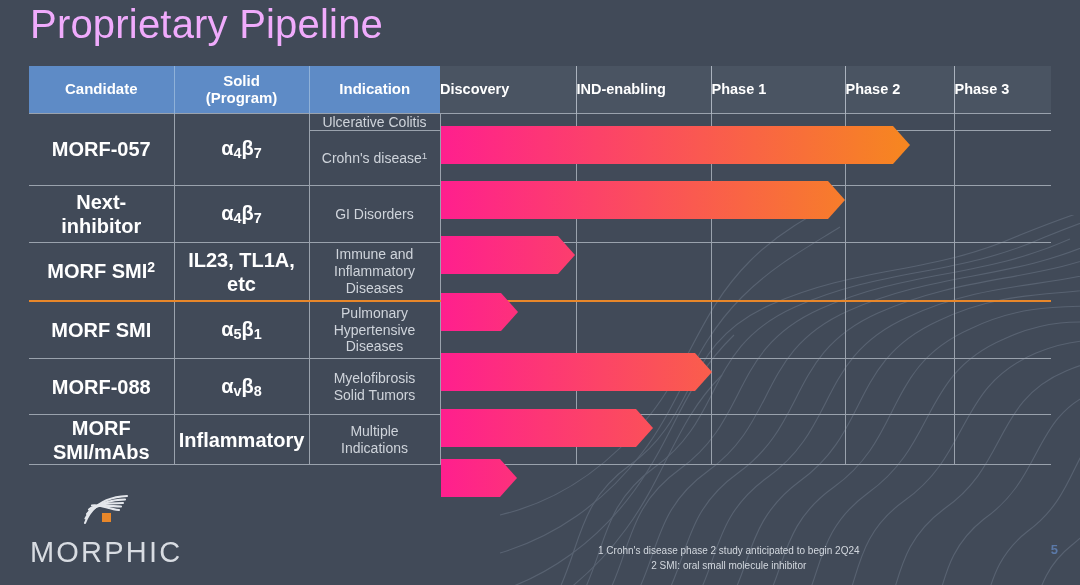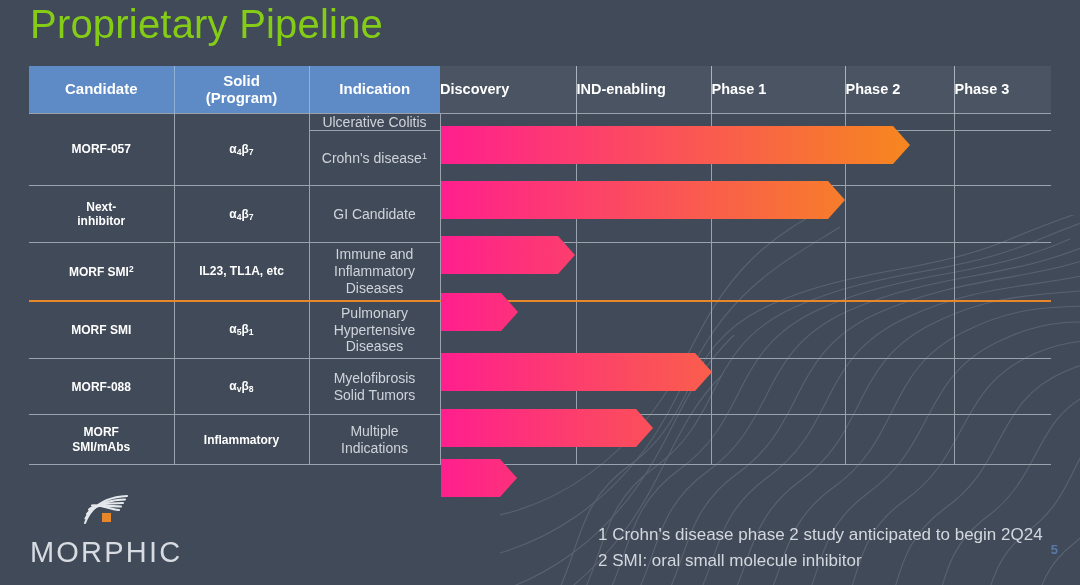--- a/index.html
+++ b/index.html
@@ -28,21 +28,21 @@
   }
   .topo svg { width: 100%; height: 100%; display: block; }
 
   
   .title {
     position: absolute;
     left: 30px; top: 2px;
     font-size: 40px;
     font-weight: 300;
     letter-spacing: .2px;
-    color: #84cc16;
+    color: #f0abfc;
     white-space: nowrap;
   }
 
   
   .table {
     position: absolute;
     left: 29px; top: 66px;
     width: 1022px;
     border-collapse: collapse;
     table-layout: fixed;
@@ -73,21 +73,21 @@
   }
   .hdr-stage.last { border-right: none; }
 
   
   .cell {
     border-top: 1px solid #9aa2ad;
     border-right: 1px solid #9aa2ad;
     text-align: center;
     vertical-align: middle;
     color: #ffffff;
-    font-size: 12px;
+    font-size: 20px;
     font-weight: bold;
     line-height: 1.2;
     padding: 4px 6px;
   }
   .cell.indication {
     color: #cfd4db;
     font-weight: normal;
     font-size: 14px;
   }
   .cell.stagecell {
@@ -130,22 +130,23 @@
     font-size: 29px;
     font-weight: 400;
     letter-spacing: 2.2px;
     color: #d8dce2;
   }
 
   .footnotes {
     position: absolute;
     left: 598px; bottom: 12px;
     color: #d3d8df;
-    font-size: 17px;
+    font-size: 10px;
     line-height: 1.5;
+    text-align: center;
   }
   .footnotes div { white-space: nowrap; }
 
   .pagenum {
     position: absolute;
     right: 22px; bottom: 28px;
     color: #5b79a8;
     font-size: 13px;
     font-weight: bold;
   }
@@ -233,21 +234,21 @@
     </tr>
 
     <tr>
       <td class="cell" style="height:57px">
         <div>Next-</div>
         <div>inhibitor</div>
       </td>
       <td class="cell">
         <span>α</span><sub>4</sub><span>β</span><sub>7</sub>
       </td>
-      <td class="cell indication">GI Candidate</td>
+      <td class="cell indication">GI Disorders</td>
       <td class="cell stagecell"></td>
       <td class="cell stagecell"></td>
       <td class="cell stagecell"></td>
       <td class="cell stagecell"></td>
       <td class="cell stagecell last"></td>
     </tr>
 
     <tr>
       <td class="cell" style="height:58px"><span>MORF SMI</span><sup>2</sup></td>
       <td class="cell">IL23, TL1A, etc</td>

